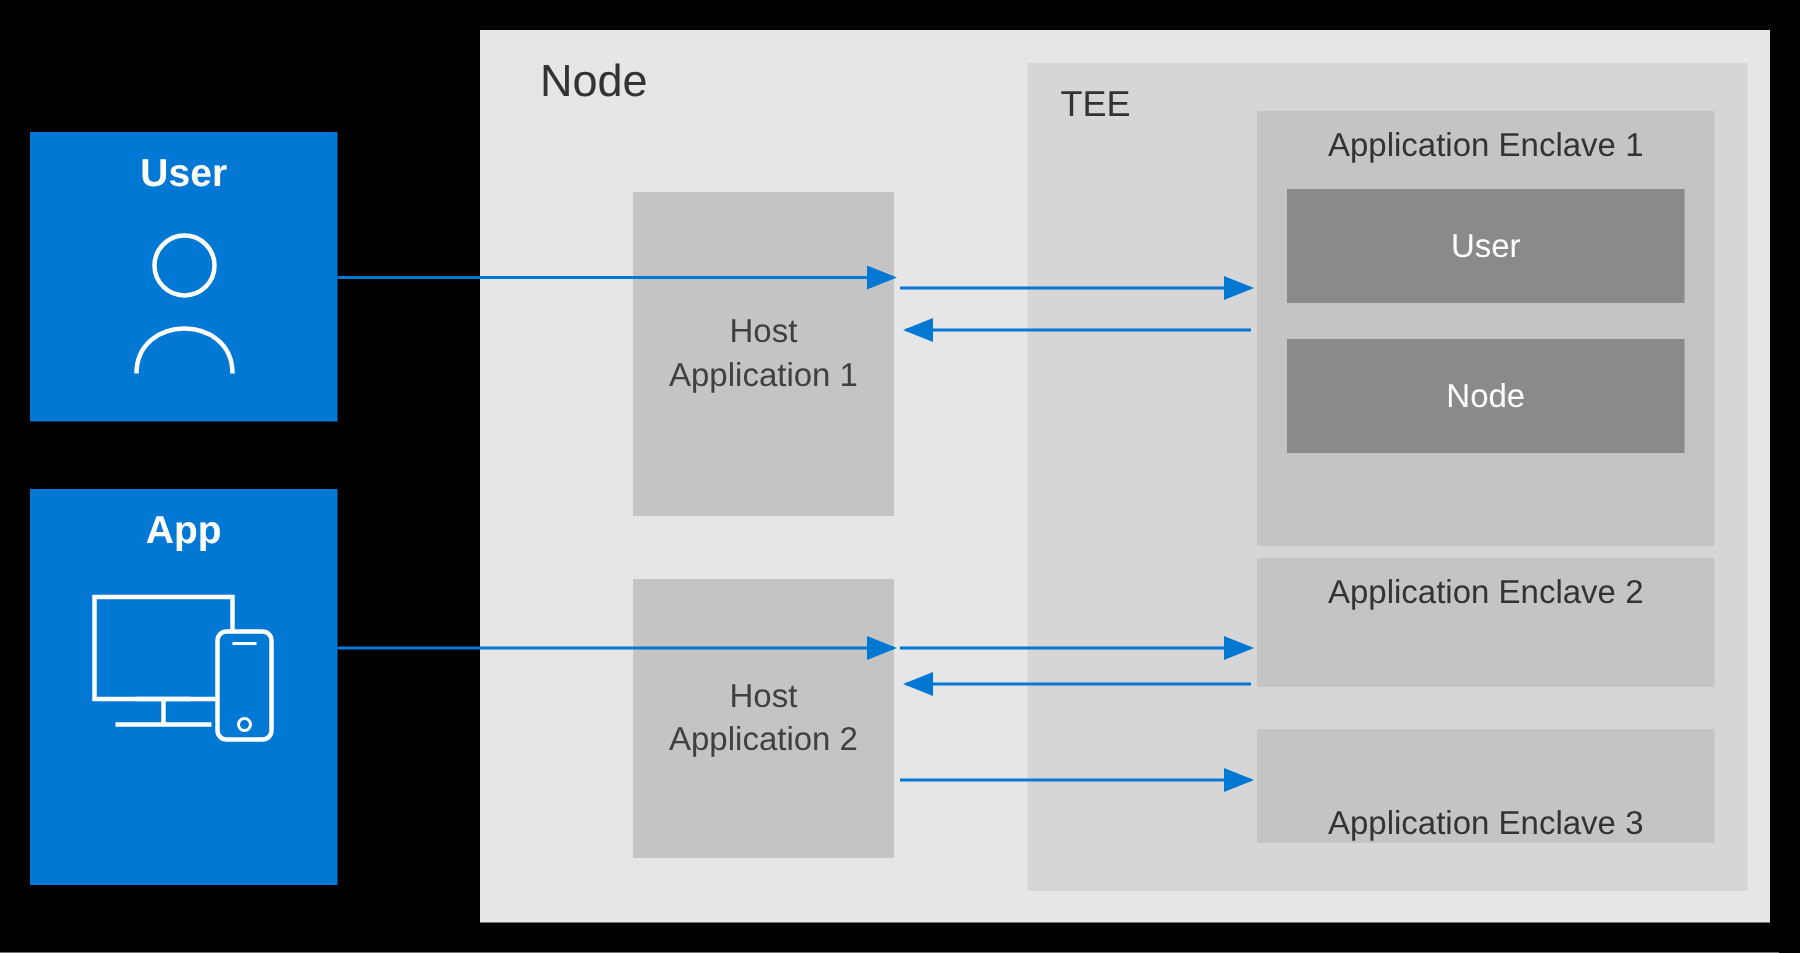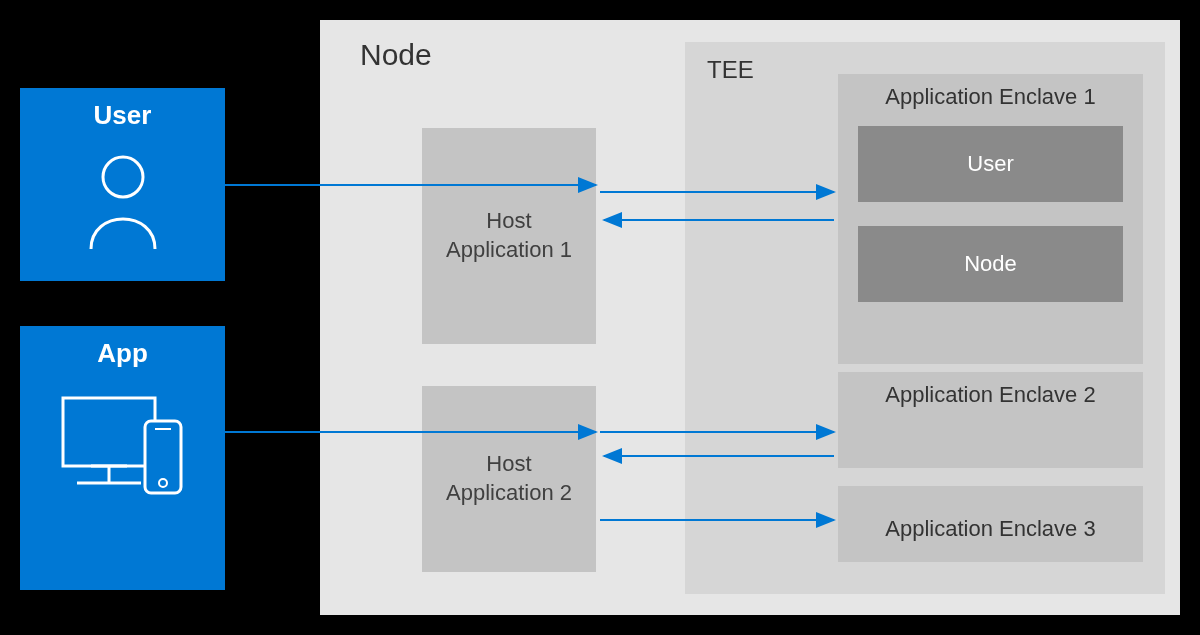--- a/index.html
+++ b/index.html
@@ -90,31 +90,31 @@
     background: #8a8a8a;
     color:#fff;
     display:flex; align-items:center; justify-content:center;
     font-size: 22px;
   }
   .code-box { top: 52px; }
   .data-box { top: 152px; }
 
   .enclave2 {
     left: 838px; top: 372px;
-    width: 305px; height: 96px;
+    width: 305px; height: 86px;
     background: #c4c4c4;
     display:flex; align-items:flex-start; justify-content:center;
     padding-top:10px;
     font-size:22px; color:#333;
   }
   .enclave3 {
     left: 838px; top: 486px;
     width: 305px; height: 76px;
     background: #c4c4c4;
-    display:flex; align-items:center; justify-content:center;
+    display:flex; align-items:flex-end; justify-content:center;
     padding-top:10px;
     font-size:22px; color:#333;
   }
 
   svg.arrows {
     position:absolute;
     left:0; top:0;
     width:1200px; height:635px;
     pointer-events:none;
   }

